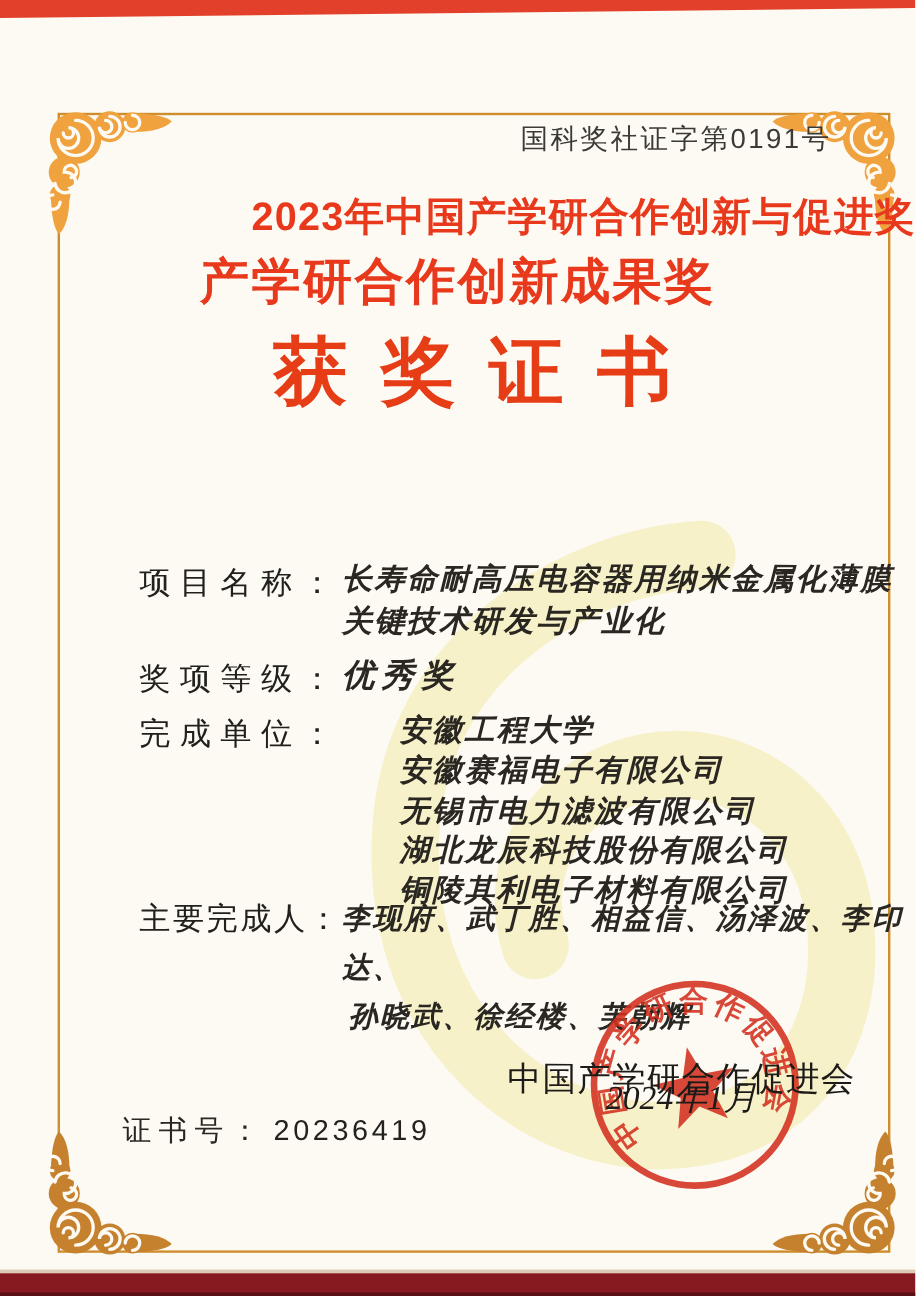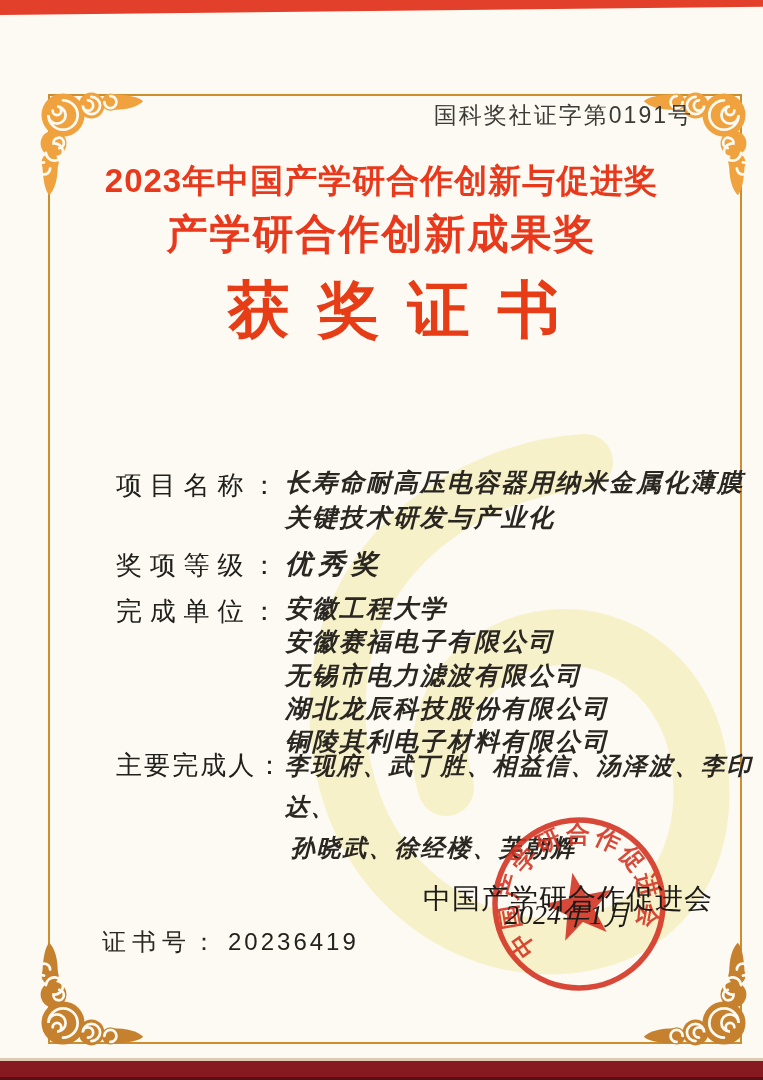--- a/index.html
+++ b/index.html
@@ -22,38 +22,38 @@
   .corner.tl{left:32px;top:84px;color:#f0a23e;}
   .corner.tr{right:8px;top:84px;color:#f0a23e;transform:scaleX(-1);}
   .corner.bl{left:32px;bottom:26px;color:#c5812e;transform:scaleY(-1);}
   .corner.br{right:8px;bottom:26px;color:#c5812e;transform:scale(-1,-1);}
 
   .watermark{position:absolute;left:0;top:0;width:763px;height:1080px;pointer-events:none;}
 
   .abs{position:absolute;}
   .issue-no{top:100px;right:70px;font-size:23px;color:#3c3a36;letter-spacing:2px;
             font-family:"Liberation Sans","DejaVu Sans",sans-serif;}
-  .title1{top:159px;left:0;width:100%;text-align:center;color:#e8391d;font-weight:bold;
+  .title1{top:159px;left:0;width:100%;text-align:right;color:#e8391d;font-weight:bold;
           font-size:33px;letter-spacing:1px;font-family:"Liberation Sans","DejaVu Sans",sans-serif;}
   .title2{top:207px;left:0;width:100%;text-align:center;color:#e8391d;font-weight:bold;
           font-size:41px;letter-spacing:2px;font-family:"Liberation Sans","DejaVu Sans",sans-serif;}
   .heading{top:268px;left:12px;width:100%;text-align:center;color:#e63d17;font-weight:bold;
            font-size:62px;letter-spacing:28px;text-indent:28px;}
   .intro{top:382px;left:62px;width:642px;font-size:26px;color:#211f1c;line-height:1.58;
          text-indent:2em;letter-spacing:.5px;}
 
   .field-row{position:absolute;left:116px;display:flex;align-items:flex-start;}
   .field-label{font-size:26px;color:#22201d;letter-spacing:.3em;white-space:nowrap;flex:0 0 auto;}
   .field-label.tight{letter-spacing:.08em;}
   .script{font-style:italic;font-weight:700;color:#2a2722;
           font-family:Liberation Mono, monospace;}
   .field-value{font-size:25px;line-height:1.38;letter-spacing:2px;}
   .row-project{top:468px;}
   .row-grade{top:548px;}
-  .row-units{top:594px;}
+  .row-units{top:594px;gap:48px;}
   .row-people{top:748px;}
   .row-units .field-value{line-height:1.33;}
   .row-people .field-value{font-size:24px;line-height:1.7;}
   .row-people .line2{padding-left:6px;}
 
   .certno{top:926px;left:102px;font-size:24px;color:#24221f;}
   .certno .num{font-family:"Liberation Sans","DejaVu Sans",sans-serif;letter-spacing:3px;}
   .certno .lbl{letter-spacing:.25em;}
   .issuer{top:880px;left:418px;width:300px;text-align:center;font-size:28px;color:#1d1b18;
           letter-spacing:1px;z-index:4;}

